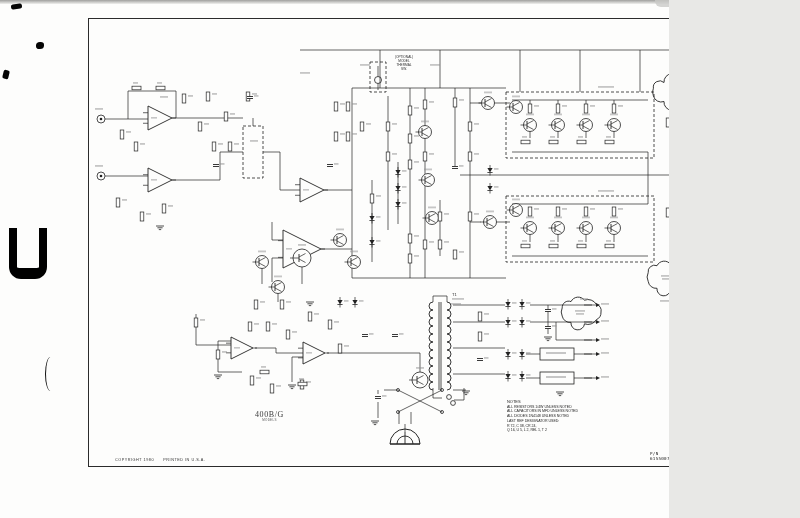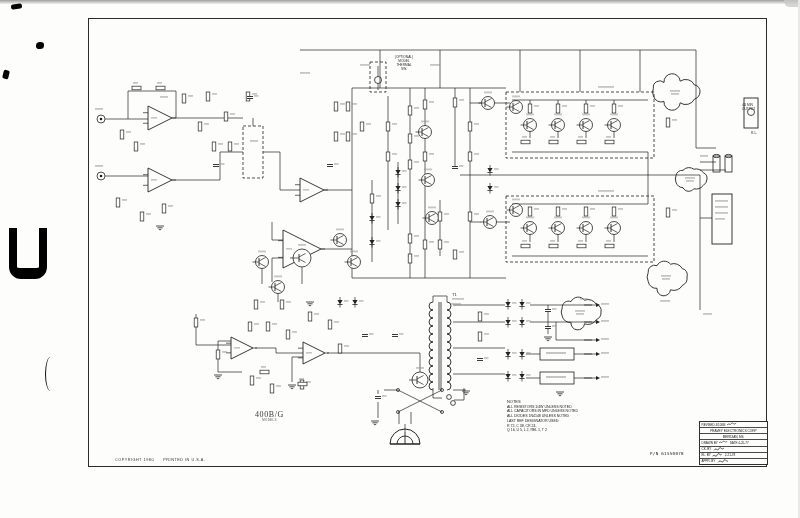--- a/index.html
+++ b/index.html
@@ -1,16 +1,16 @@
 <!DOCTYPE html>
 <html><head>
 <meta charset="utf-8">
 <style>
   html,body{margin:0;padding:0;background:#e8e8e6;}
-  .page{position:relative;width:798px;height:518px;background:#fdfdfc;overflow:hidden;
+  .page{position:relative;width:669px;height:518px;background:#fdfdfc;overflow:hidden;
         font-family:"Liberation Sans",sans-serif;color:#222;}
   .scan-top{position:absolute;left:0;top:0;width:800px;height:4px;
         background:linear-gradient(#9f9f9d,#f0f0ee);}
   .scan-corner{position:absolute;right:0;top:0;width:14px;height:7px;background:#c9c9c7;
         border-bottom-left-radius:6px;opacity:.8;}
 
   
   .mark1{position:absolute;left:11px;top:4px;width:11px;height:5px;background:#050505;
          border-radius:2px;transform:rotate(-8deg);}
   .mark2{position:absolute;left:36px;top:42px;width:8px;height:7px;background:#050505;

